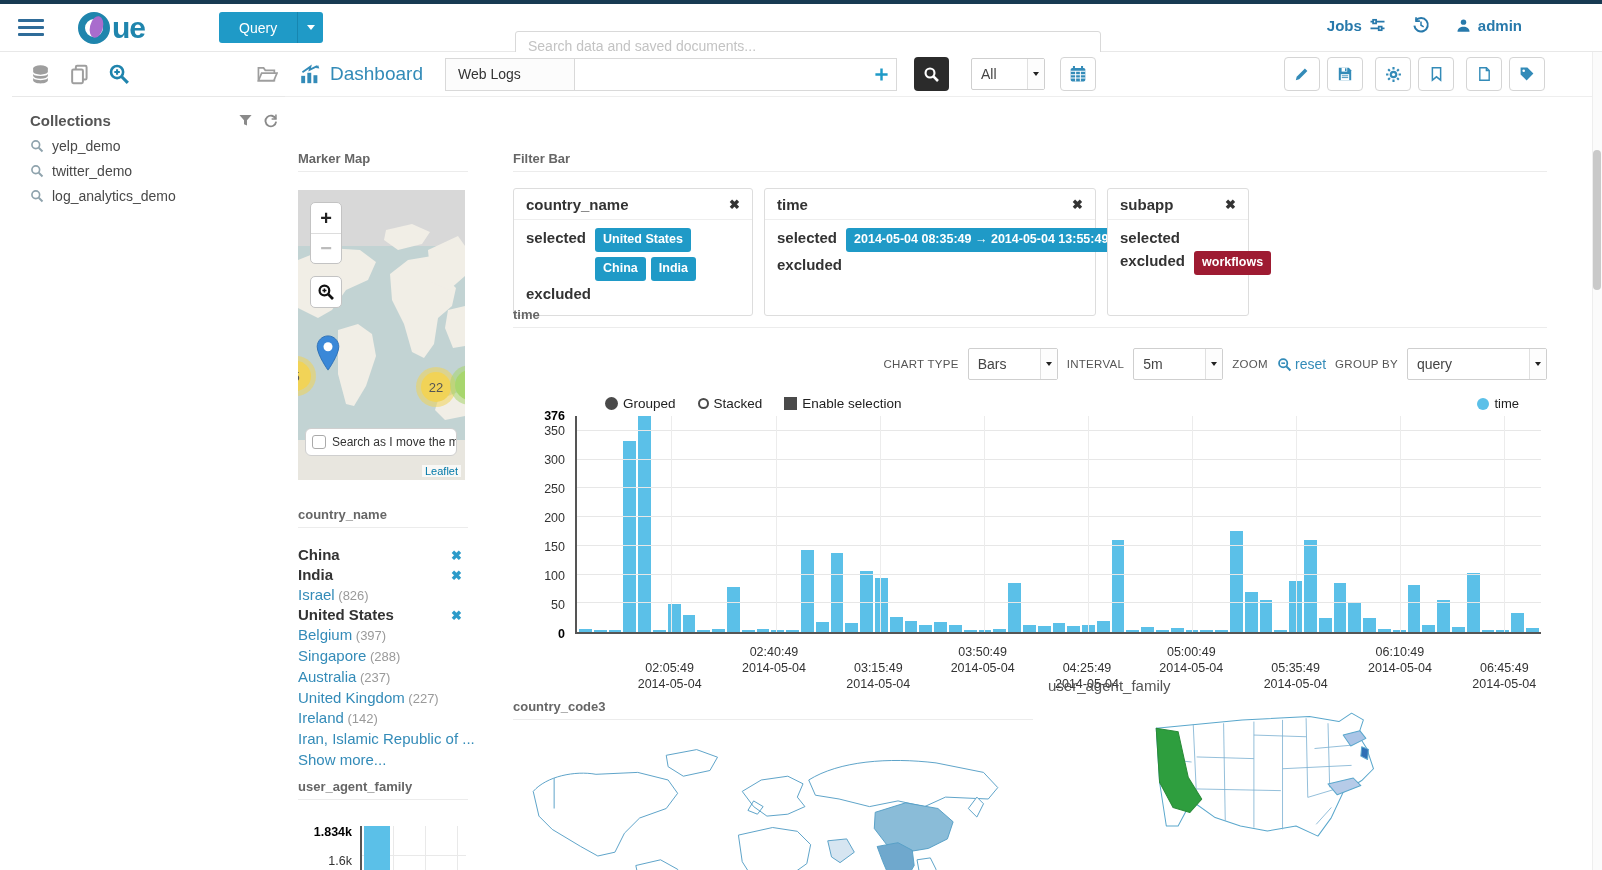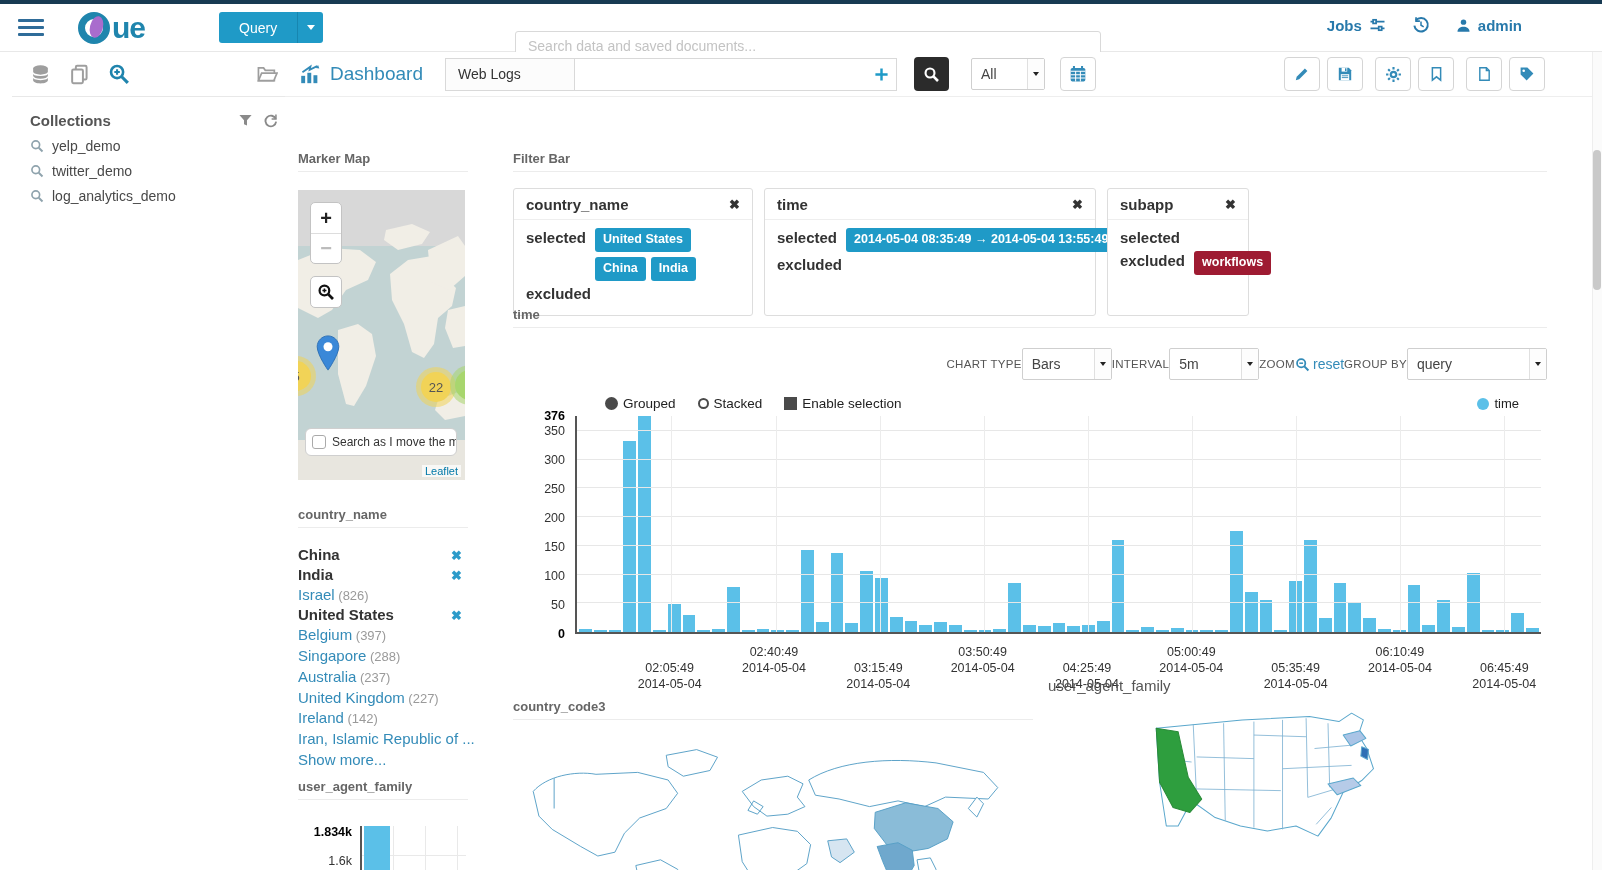--- a/index.html
+++ b/index.html
@@ -115,21 +115,21 @@
   .cn-facet { left:13px; top:372px; width:170px; }
   .facet-list { margin-top:17px; }
   .facet-row { position:relative; line-height:19.8px; font-size:15px; white-space:nowrap; }
   .facet-sel { font-weight:bold; color:#333; cursor:pointer; }
   .facet-link { color:var(--accent); cursor:pointer; }
   .facet-count { color:#9a9a9a; font-size:13px; }
   .facet-x { position:absolute; right:6px; top:1px; color:#2c9bc9; font-size:13px; font-weight:bold; cursor:pointer; }
   .show-more { color:var(--accent); font-size:15px; margin-top:2px; cursor:pointer; }
 
   .time-widget { left:228px; top:172px; width:1034px; }
-  .t-controls { display:flex; align-items:center; justify-content:flex-end; margin-top:20px;
+  .t-controls { display:flex; align-items:center; justify-content:flex-end; gap:9px; margin-top:20px;
     font-size:11.5px; color:#555; }
   .t-controls .lbl { letter-spacing:.3px; }
   .t-controls .sel { width:90px; }
   .gb-sel { width:140px !important; }
   .reset-link { color:var(--accent); font-size:14px; display:flex; align-items:center; gap:3px; cursor:pointer; }
   .t-legend { position:relative; margin-top:16px; height:18px; font-size:13.5px; color:#222; }
   .t-legend .lg { position:absolute; left:92px; display:flex; gap:22px; align-items:center; }
   .lg-item { display:flex; align-items:center; gap:5px; cursor:pointer; }
   .radio-f { width:13px; height:13px; border-radius:50%; background:#4a4a4a; }
   .radio-e { width:11px; height:11px; border-radius:50%; border:2px solid #4a4a4a; background:#fff; }

